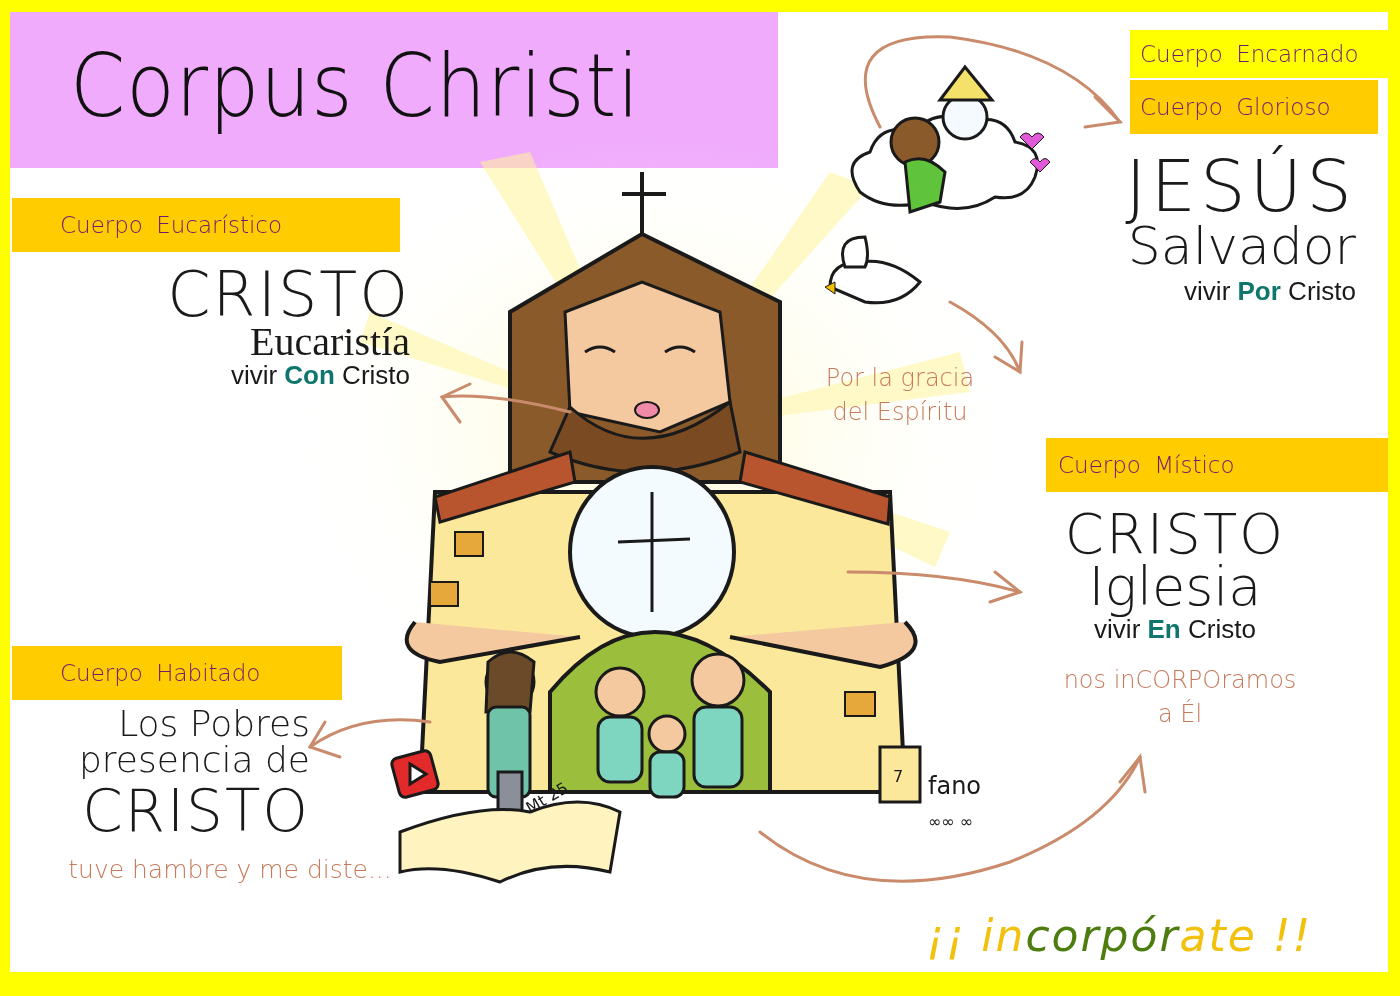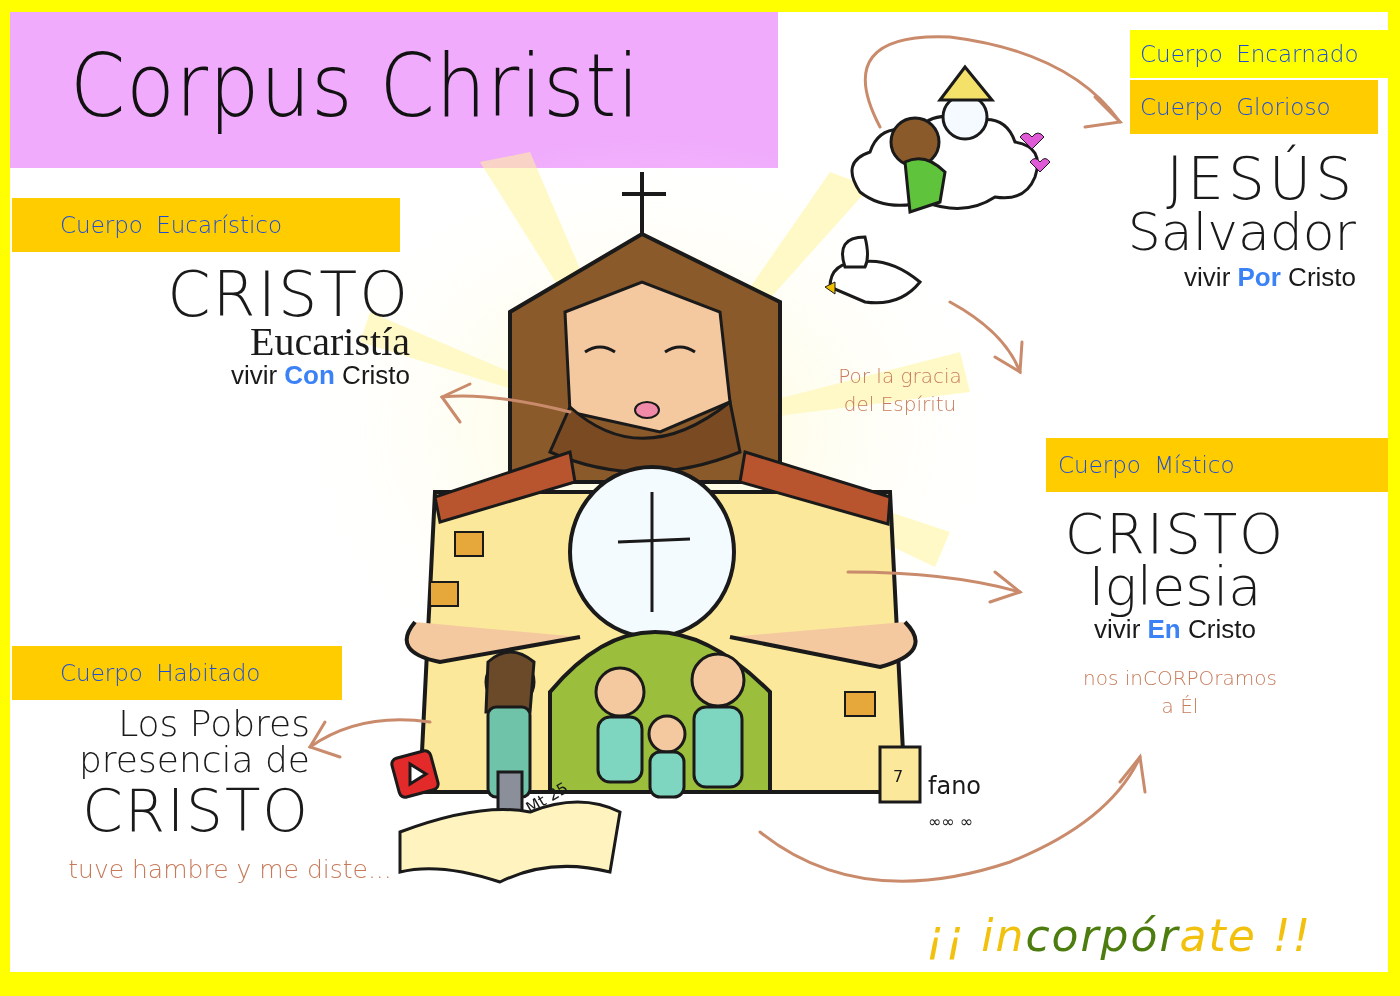--- a/index.html
+++ b/index.html
@@ -1,25 +1,25 @@
 <!DOCTYPE html>
 <html><head>
 <meta charset="utf-8">
 <style>
   html, body { margin:0; padding:0; }
   body { width:1400px; height:996px; position:relative; overflow:hidden; background:#ffff00; font-family:"Liberation Sans", "DejaVu Sans", sans-serif; }
   .canvas { position:absolute; left:10px; top:12px; width:1378px; height:960px; background:#ffffff; overflow:hidden; }
   .title-block { position:absolute; left:0; top:0; width:768px; height:156px; background:#f0abfc; }
   .title { position:absolute; left:60px; top:22px; font-size:88px; font-weight:300; color:#111; letter-spacing:1px; font-family:"DejaVu Sans", sans-serif; transform:scaleX(0.9); transform-origin:left; white-space:nowrap; }
-  .label-bar { position:absolute; background:#ffcc00; color:#1d4ed8; font-size:23px; display:flex; align-items:center; padding-left:48px; box-sizing:border-box; font-family:"DejaVu Sans", sans-serif; font-weight:300; word-spacing:6px; }
+  .label-bar { position:absolute; background:#ffcc00; color:#701a75; font-size:23px; display:flex; align-items:center; padding-left:48px; box-sizing:border-box; font-family:"DejaVu Sans", sans-serif; font-weight:300; word-spacing:6px; }
   .label-bar.yellow { background:#ffff00; }
   .big { position:absolute; color:#1a1a1a; font-family:"DejaVu Sans", sans-serif; font-weight:300; line-height:1; text-align:right; white-space:nowrap; }
   .vivir { font-weight:normal; color:#1a1a1a; font-size:26px; font-family:"Liberation Sans", sans-serif; }
-  .vivir .hl { color:#3b82f6; font-weight:bold; }
-  .note { position:absolute; color:#c67a5a; font-family:"DejaVu Sans", sans-serif; font-weight:300; text-align:center; font-size:20px; line-height:1.4; }
+  .vivir .hl { color:#0f766e; font-weight:bold; }
+  .note { position:absolute; color:#c67a5a; font-family:"DejaVu Sans", sans-serif; font-weight:300; text-align:center; font-size:24px; line-height:1.4; }
   .slogan { position:absolute; left:916px; top:898px; font-size:44px; font-style:italic; font-family:"DejaVu Sans", sans-serif; letter-spacing:2px; white-space:nowrap; }
   .slogan .y { color:#f2c10e; }
   .slogan .r { color:#4d7c0f; }
   svg.art { position:absolute; left:0; top:0; }
 </style>
 </head>
 <body>
 
 <div class="canvas">
 
@@ -136,21 +136,21 @@
     </g>
   </svg>
 
   <div class="label-bar yellow" style="left:1120px; top:18px; width:258px; height:48px; padding-left:10px;">
     <span>Cuerpo  Encarnado</span>
   </div>
   <div class="label-bar" style="left:1120px; top:68px; width:248px; height:54px; padding-left:10px;">
     <span>Cuerpo  Glorioso</span>
   </div>
   <div class="big" style="right:32px; top:138px;">
-    <div style="font-size:58px; letter-spacing:4px;">JESÚS</div>
+    <div style="font-size:72px; letter-spacing:4px;">JESÚS</div>
     <div style="font-size:52px; margin-top:-2px;">Salvador</div>
     <div class="vivir" style="margin-top:6px;">
       <span>vivir </span><span class="hl">Por</span><span> Cristo</span>
     </div>
   </div>
 
   <div class="label-bar" style="left:2px; top:186px; width:388px; height:54px;">
     <span>Cuerpo  Eucarístico</span>
   </div>
   <div class="big" style="right:978px; top:252px;">

